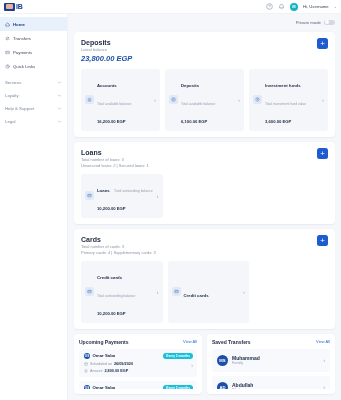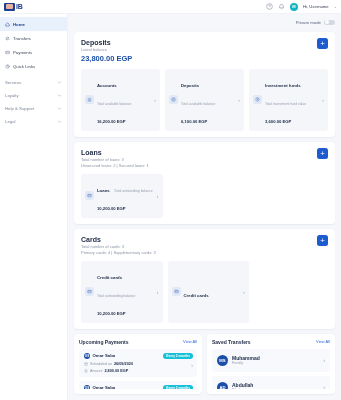--- a/index.html
+++ b/index.html
@@ -84,21 +84,21 @@
     width: 4px; height: 4px; border-radius: 50%; background: #fff;
   }
 
   
   .card {
     background: #fff; border-radius: 4px; padding: 6px 7px;
     position: relative; box-shadow: 0 0.5px 1.5px rgba(20,40,80,.06);
   }
   .card-title { font-size: 7px; font-weight: bold; color: #1d2942; line-height: 9px; }
   .card-sub { font-size: 4px; color: #8b93a4; line-height: 6px; }
-  .balance { font-size: 7.5px; font-weight: bold; color: #1c4fa8; line-height: 10px; margin-top: 0.5px; }
+  .balance { font-size: 7.5px; font-weight: bold; color: #1c4fa8; line-height: 10px; margin-top: 0.5px; font-style: italic; }
   .plus-btn {
     position: absolute; top: 6px; right: 7px;
     width: 11px; height: 11px; border-radius: 2.5px;
     background: #1c5bd0; color: #fff; border: none;
     font-size: 8px; line-height: 11px; text-align: center;
     cursor: pointer; padding: 0;
   }
 
   .tiles { display: flex; gap: 5px; margin-top: 5px; }
   .tile {

